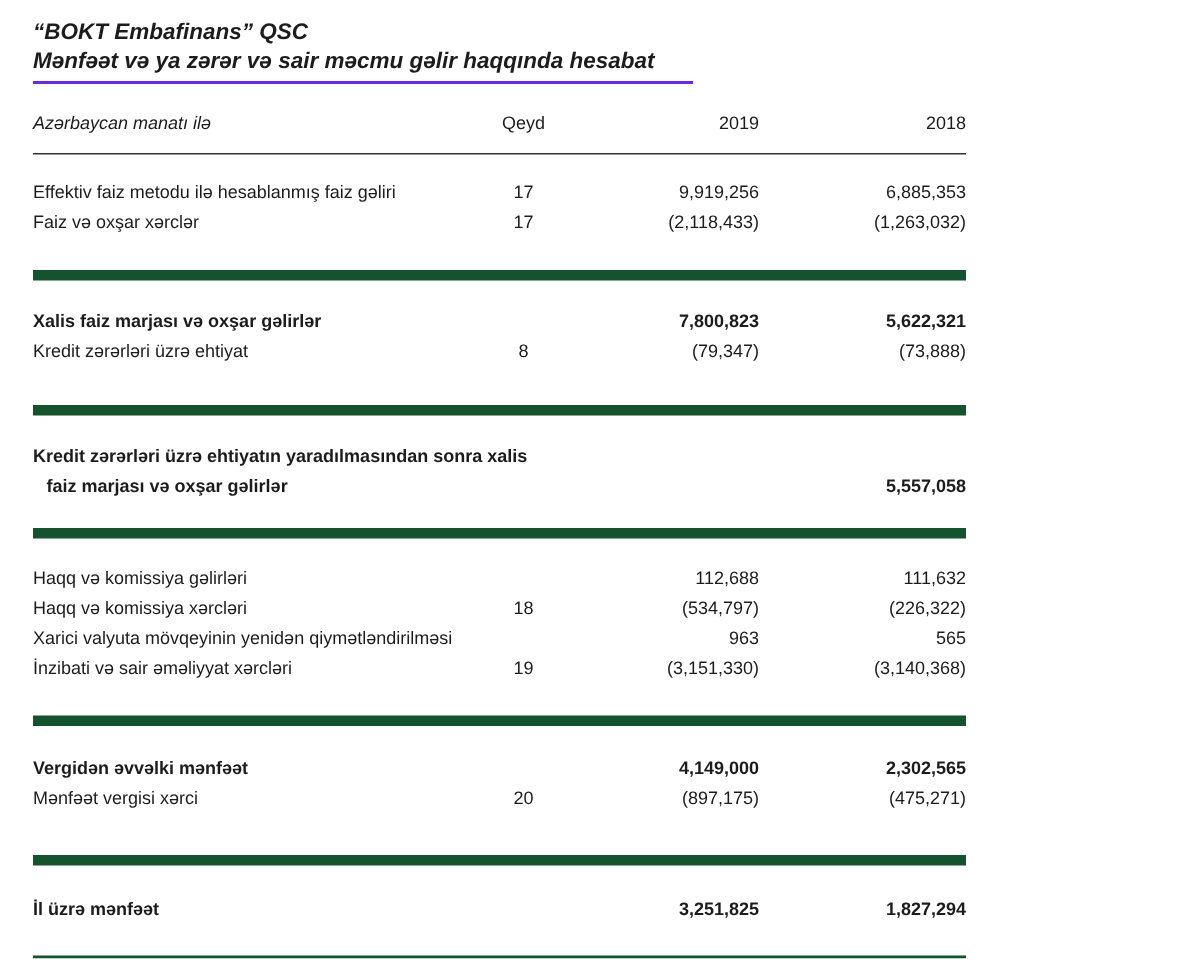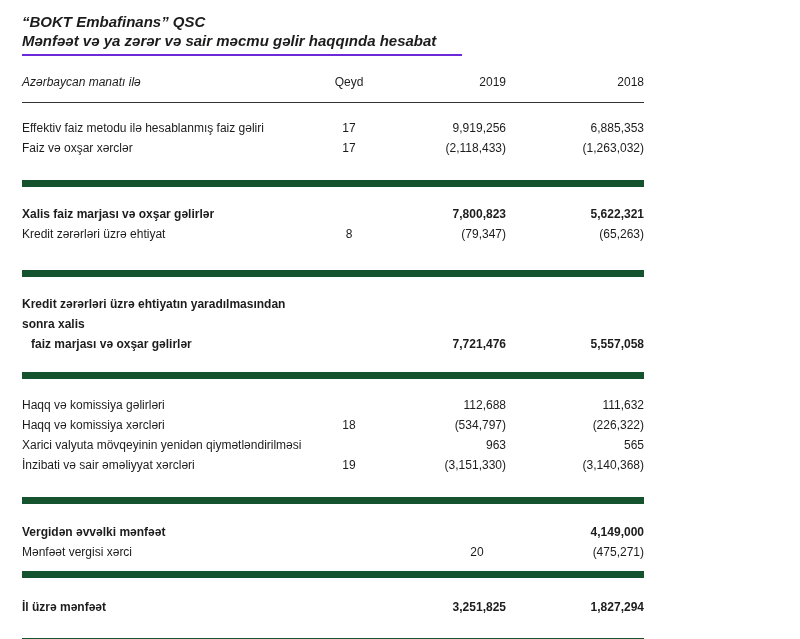--- a/index.html
+++ b/index.html
@@ -49,21 +49,21 @@
     padding: 2px 0 10px 0;
     border-bottom: 1px solid #333;
   }
   .thead .c-label { font-style: italic; }
   .thead .c-note, .thead .c-2019, .thead .c-2018 { font-weight: normal; }
   .section { border-bottom: 7px solid #14532d; }
   .sec-a { padding: 15px 0 22px 0; }
   .sec-b { padding: 17px 0 26px 0; }
   .sec-c { padding: 17px 0 18px 0; }
   .sec-d { padding: 16px 0 22px 0; }
-  .sec-e { padding: 18px 0 9px 0; }
+  .sec-e { padding: 18px 0 28px 0; }
   .sec-f { padding: 19px 0 21px 0; }
   .sec-g { padding: 19px 0 21px 0; }
   .bold { font-weight: bold; }
   .indent { padding-left: 9px; }
 </style>
 </head>
 <body>
 
 <div class="page">
 
@@ -100,32 +100,31 @@
       <div class="row bold">
         <div class="c-label">Xalis faiz marjası və oxşar gəlirlər</div>
         <div class="c-note"></div>
         <div class="c-2019">7,800,823</div>
         <div class="c-2018">5,622,321</div>
       </div>
       <div class="row">
         <div class="c-label">Kredit zərərləri üzrə ehtiyat</div>
         <div class="c-note">8</div>
         <div class="c-2019">(79,347)</div>
-        <div class="c-2018">(65,263)</div>
+        <div class="c-2018">(73,888)</div>
       </div>
     </div>
 
     <div class="section sec-c">
       <div class="row bold">
         <div class="c-label">
           <div>Kredit zərərləri üzrə ehtiyatın yaradılmasından sonra xalis</div>
           <div class="indent">faiz marjası və oxşar gəlirlər</div>
         </div>
         <div class="c-note"></div>
-        <div class="c-2019">7,721,476</div>
         <div class="c-2018">5,557,058</div>
       </div>
     </div>
 
     <div class="section sec-d">
       <div class="row">
         <div class="c-label">Haqq və komissiya gəlirləri</div>
         <div class="c-note"></div>
         <div class="c-2019">112,688</div>
         <div class="c-2018">111,632</div>
@@ -150,24 +149,26 @@
         <div class="c-2019">(3,151,330)</div>
         <div class="c-2018">(3,140,368)</div>
       </div>
     </div>
 
     <div class="section sec-e">
       <div class="row bold">
         <div class="c-label">Vergidən əvvəlki mənfəət</div>
         <div class="c-note"></div>
         <div class="c-2019">4,149,000</div>
+        <div class="c-2018">2,302,565</div>
       </div>
       <div class="row">
         <div class="c-label">Mənfəət vergisi xərci</div>
         <div class="c-note">20</div>
+        <div class="c-2019">(897,175)</div>
         <div class="c-2018">(475,271)</div>
       </div>
     </div>
 
     <div class="section sec-f">
       <div class="row bold">
         <div class="c-label">İl üzrə mənfəət</div>
         <div class="c-note"></div>
         <div class="c-2019">3,251,825</div>
         <div class="c-2018">1,827,294</div>

